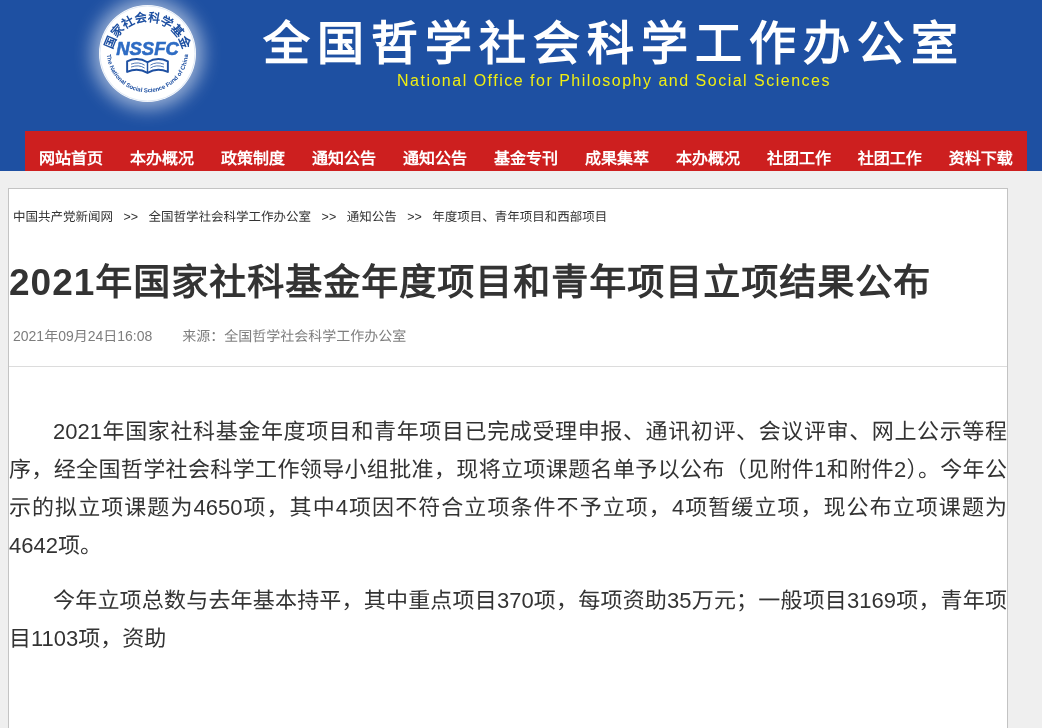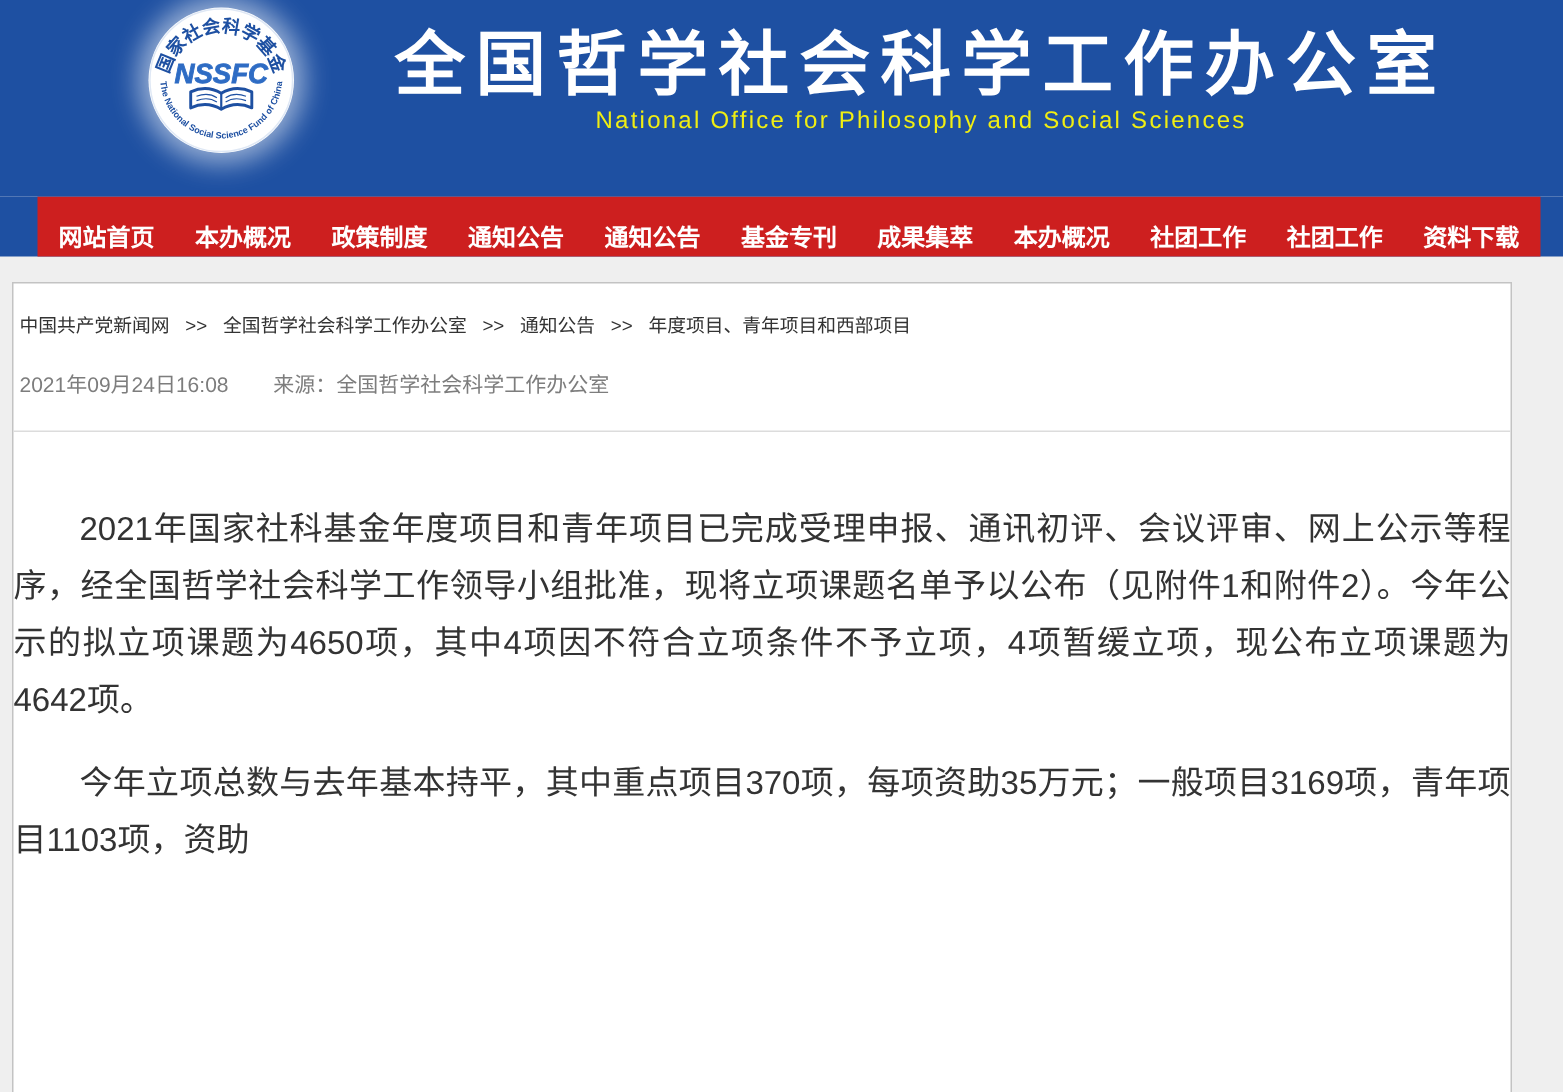--- a/index.html
+++ b/index.html
@@ -127,20 +127,21 @@
       <div class="breadcrumb">
         <a>中国共产党新闻网</a>
         <span class="sep">&gt;&gt;</span>
         <a>全国哲学社会科学工作办公室</a>
         <span class="sep">&gt;&gt;</span>
         <a>通知公告</a>
         <span class="sep">&gt;&gt;</span>
         <a>年度项目、青年项目和西部项目</a>
       </div>
 
+      <h1 class="article-title">2021年国家社科基金年度项目和青年项目立项结果公布</h1>
 
       <div class="meta">
         <span>2021年09月24日16:08</span>
         <span class="src-label">来源：</span><a>全国哲学社会科学工作办公室</a>
       </div>
 
       <hr class="divider">
 
       <div class="article-body">
         <p>2021年国家社科基金年度项目和青年项目已完成受理申报、通讯初评、会议评审、网上公示等程序，经全国哲学社会科学工作领导小组批准，现将立项课题名单予以公布（见附件1和附件2）。今年公示的拟立项课题为4650项，其中4项因不符合立项条件不予立项，4项暂缓立项，现公布立项课题为4642项。</p>

